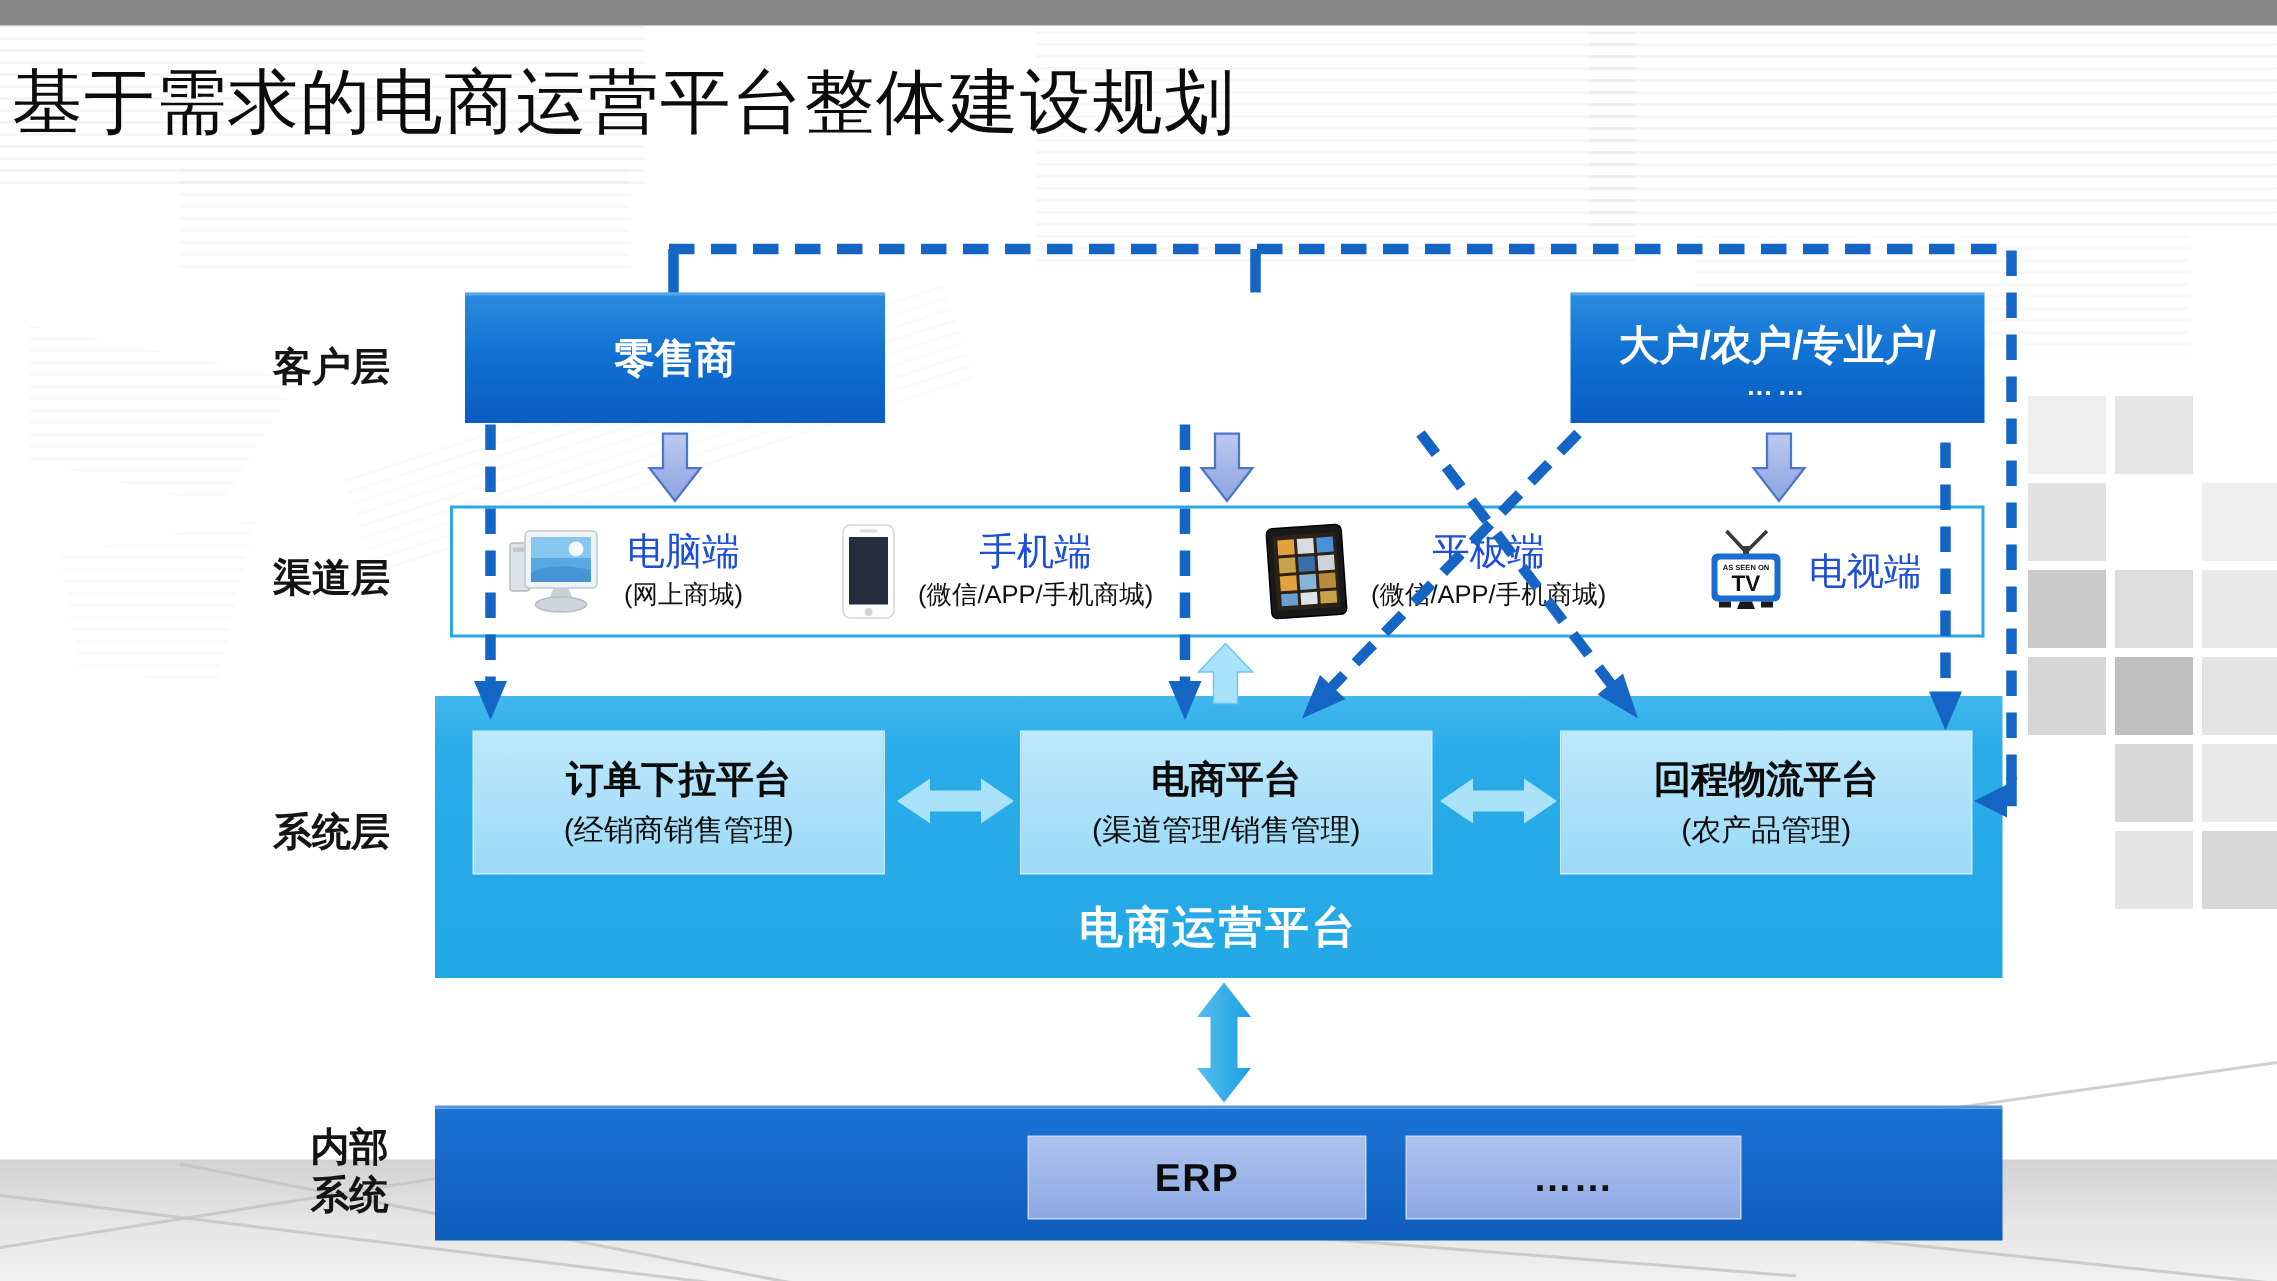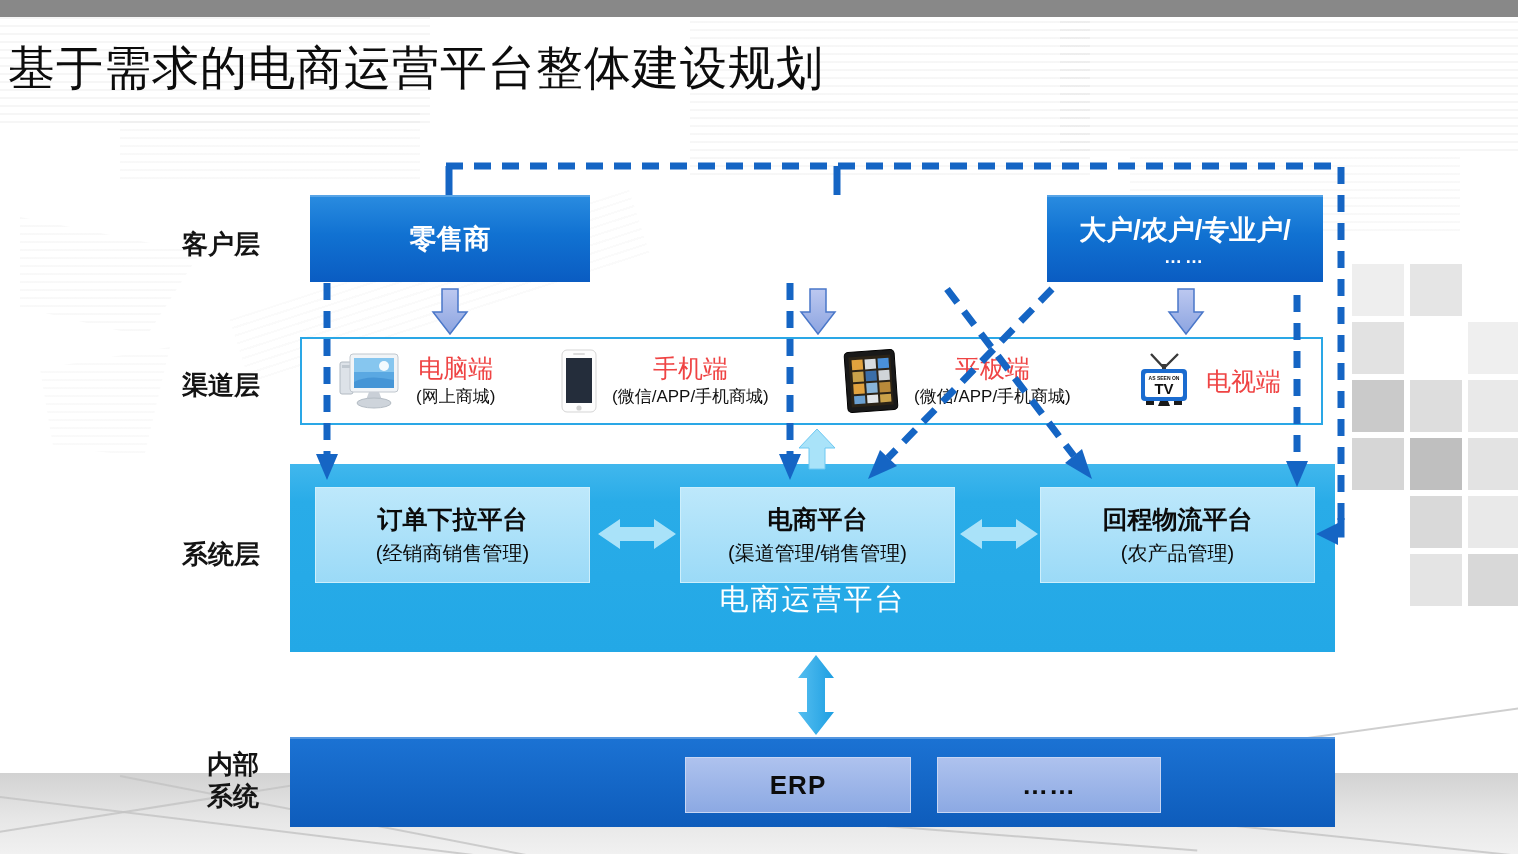--- a/index.html
+++ b/index.html
@@ -61,42 +61,42 @@
   .cb3{left:1047px;width:276px;}
 
   
   .channel-box{
     position:absolute;left:300px;top:320px;width:1023px;height:88px;
     background:#fff;border:2px solid #2aa7e6;box-sizing:border-box;
   }
   .ch-item{position:absolute;top:320px;height:88px;display:flex;align-items:center;gap:14px;}
   .ch1{left:338px;} .ch2{left:560px;} .ch3{left:842px;} .ch4{left:1136px;}
   .ch-text{display:flex;flex-direction:column;align-items:center;justify-content:center;white-space:nowrap;}
-  .ch-title{font-size:25px;color:#ef4444;line-height:28px;}
+  .ch-title{font-size:25px;color:#1d4ed8;line-height:28px;}
   .ch-sub{font-size:17px;color:#111;margin-top:3px;}
 
   
   .sys-container{
     position:absolute;left:290px;top:447px;width:1045px;height:188px;
     background:linear-gradient(180deg,#41b7ed 0%,#29ace8 20%,#23a8e6 100%);
   }
   .sys-box{
     position:absolute;top:470px;height:96px;
     background:linear-gradient(180deg,#bde8fb 0%,#9bdaf7 100%);
     border:1px solid #cdeffc;box-sizing:border-box;
     display:flex;flex-direction:column;align-items:center;justify-content:center;color:#0b0b0b;
   }
   .sys-box .t{font-size:25px;font-weight:700;white-space:nowrap;}
   .sys-box .s{font-size:20px;margin-top:4px;white-space:nowrap;}
   .sb1{left:315px;width:275px;}
   .sb2{left:680px;width:275px;}
   .sb3{left:1040px;width:275px;}
   .platform-label{
-    position:absolute;left:290px;top:563px;width:1045px;text-align:center;
-    color:#fff;font-size:29px;font-weight:400;letter-spacing:2px;
+    position:absolute;left:290px;top:582px;width:1045px;text-align:center;
+    color:#fff;font-size:29px;font-weight:700;letter-spacing:2px;
   }
 
   
   .internal-bar{
     position:absolute;left:290px;top:720px;width:1045px;height:90px;
     background:linear-gradient(180deg,#1b72d3 0%,#0e5cbb 100%);
     border-top:2px solid #5496e0;box-sizing:border-box;
   }
   .int-box{
     position:absolute;top:740px;height:56px;

